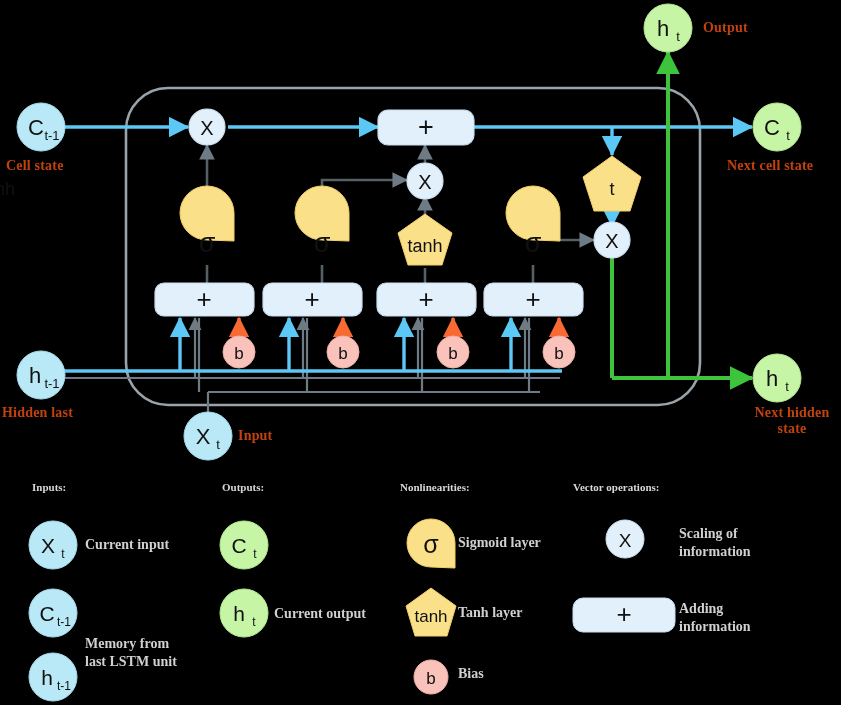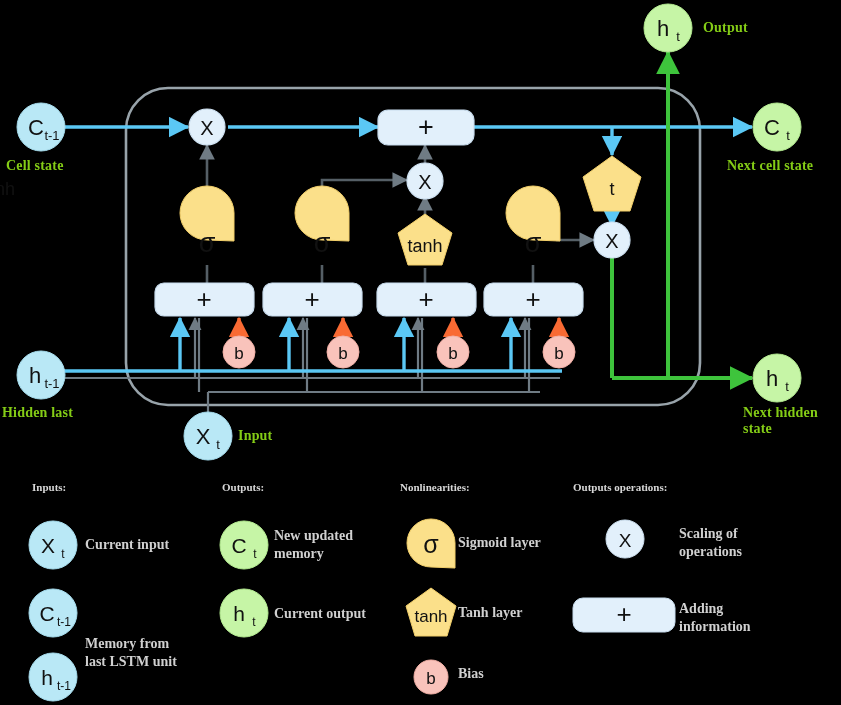--- a/index.html
+++ b/index.html
@@ -1,21 +1,21 @@
 <!DOCTYPE html>
 <html><head>
 <meta charset="utf-8">
 <style>
   html,body{margin:0;padding:0;background:#000;}
   body{width:841px;height:705px;position:relative;overflow:hidden;
        font-family:"Liberation Sans",sans-serif;}
   #stage{position:absolute;left:0;top:0;width:841px;height:705px;}
   svg#diagram{position:absolute;left:0;top:0;width:841px;height:705px;}
-  .lbl{position:absolute;color:#84cc16;font-family:"Liberation Serif",serif;
-       font-weight:bold;font-size:14px;letter-spacing:.2px;line-height:1.15;}
+  .lbl{position:absolute;color:#c2410c;font-family:"Liberation Serif",serif;
+       font-weight:bold;font-size:14px;letter-spacing:.2px;line-height:1.15;text-align:center;}
   .legend-head{position:absolute;color:#d7d7d7;font-family:"Liberation Serif",serif;
        font-weight:bold;font-size:11px;}
   .legend-txt{position:absolute;color:#d0d0d0;font-family:"Liberation Serif",serif;
        font-weight:bold;font-size:14px;line-height:1.25;}
   text{font-family:"Liberation Sans",sans-serif;}
 </style>
 </head>
 <body>
 
 <div id="stage">
@@ -232,32 +232,30 @@
 <div class="lbl" style="left:6px;top:158px;">Cell state</div>
 <div class="lbl" style="left:2px;top:405px;">Hidden last</div>
 <div class="lbl" style="left:238px;top:428px;">Input</div>
 <div class="lbl" style="left:703px;top:20px;">Output</div>
 <div class="lbl" style="left:727px;top:158px;">Next cell state</div>
 <div class="lbl" style="left:707px;top:405px;margin-left:36px;">Next hidden state</div>
 
 <div class="legend-head" style="left:32px;top:481px;">Inputs:</div>
 <div class="legend-head" style="left:222px;top:481px;">Outputs:</div>
 <div class="legend-head" style="left:400px;top:481px;">Nonlinearities:</div>
-<div class="legend-head" style="left:573px;top:481px;">Outputs operations:</div>
+<div class="legend-head" style="left:573px;top:481px;">Vector operations:</div>
 
 <div class="legend-txt" style="left:85px;top:536px;white-space:pre;">Current input</div>
 <div class="legend-txt" style="left:85px;top:595px;white-space:pre;margin-top:40px;">Memory from
 last LSTM unit</div>
 
-<div class="legend-txt" style="left:274px;top:527px;white-space:pre;">New updated
-memory</div>
 <div class="legend-txt" style="left:274px;top:605px;white-space:pre;">Current output</div>
 
 <div class="legend-txt" style="left:458px;top:534px;white-space:pre;text-align:center;">Sigmoid layer</div>
 <div class="legend-txt" style="left:458px;top:604px;white-space:pre;">Tanh layer</div>
 <div class="legend-txt" style="left:458px;top:665px;white-space:pre;">Bias</div>
 
 <div class="legend-txt" style="left:679px;top:525px;white-space:pre;">Scaling of
-operations</div>
+information</div>
 <div class="legend-txt" style="left:679px;top:600px;white-space:pre;">Adding
 information</div>
 
 </div>
 
 </body></html>

